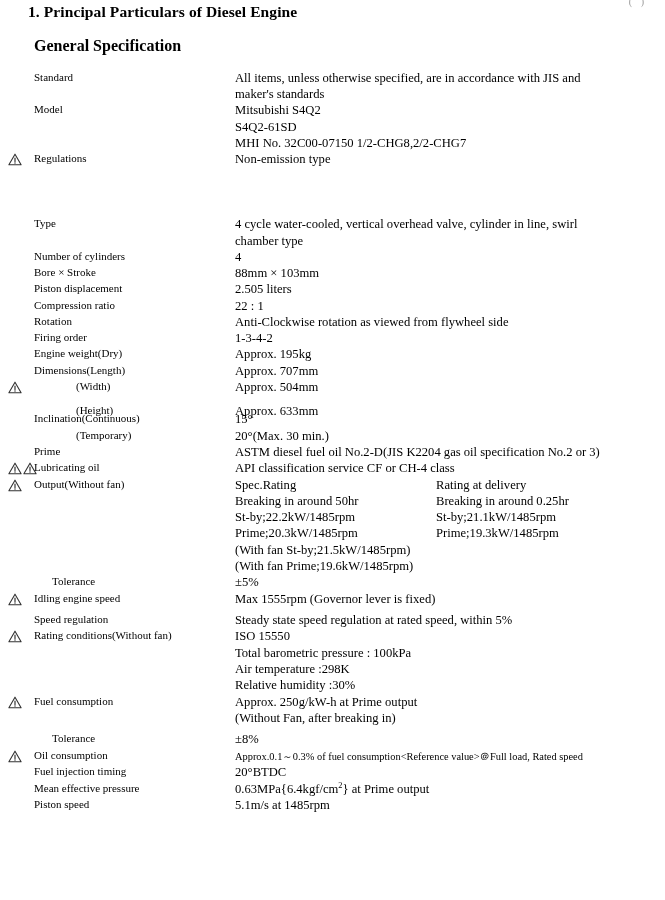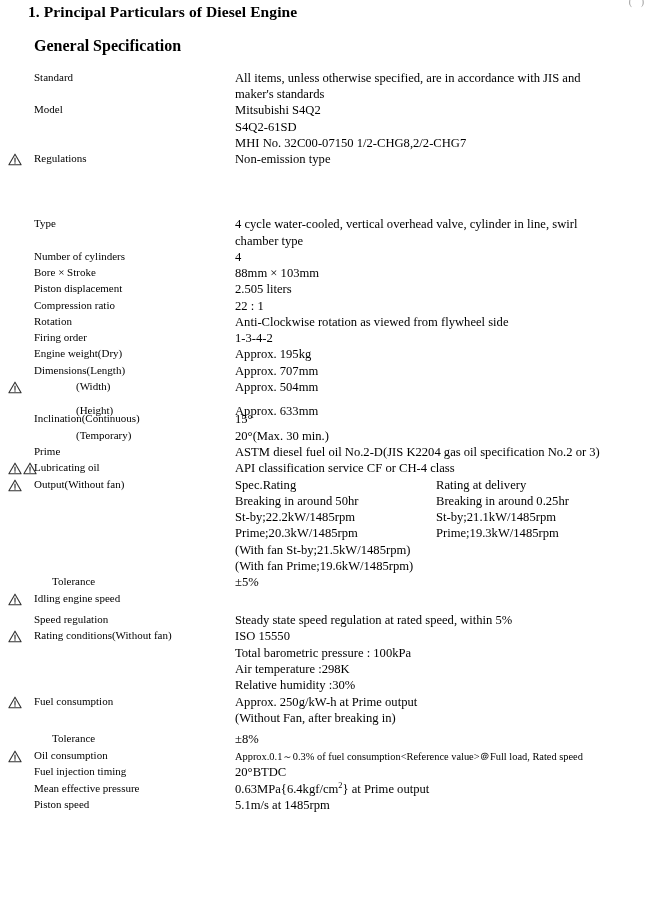--- a/index.html
+++ b/index.html
@@ -258,20 +258,21 @@
       </div>
       <div class="row" style="top: 592px;">
         <span class="warn w1">
           <svg viewBox="0 0 14 13" width="14" height="13">
             <path d="M7 1.2 L13.1 11.8 L0.9 11.8 Z" fill="none" stroke="#333333" stroke-width="1.1" stroke-linejoin="round"></path>
             <path d="M7 5.1 L7 8.4" stroke="#333333" stroke-width="1.2" stroke-linecap="round"></path>
             <circle cx="7" cy="10.1" r="0.75" fill="#333333"></circle>
           </svg>
         </span>
         <span class="label">Idling engine speed</span>
+        <span class="value">Max 1555rpm (Governor lever is fixed)</span>
       </div>
       <div class="row" style="top: 613px;">
         <span class="label">Speed regulation</span>
         <span class="value">Steady state speed regulation at rated speed, within 5%</span>
       </div>
       <div class="row" style="top: 629px;">
         <span class="warn w1">
           <svg viewBox="0 0 14 13" width="14" height="13">
             <path d="M7 1.2 L13.1 11.8 L0.9 11.8 Z" fill="none" stroke="#333333" stroke-width="1.1" stroke-linejoin="round"></path>
             <path d="M7 5.1 L7 8.4" stroke="#333333" stroke-width="1.2" stroke-linecap="round"></path>

